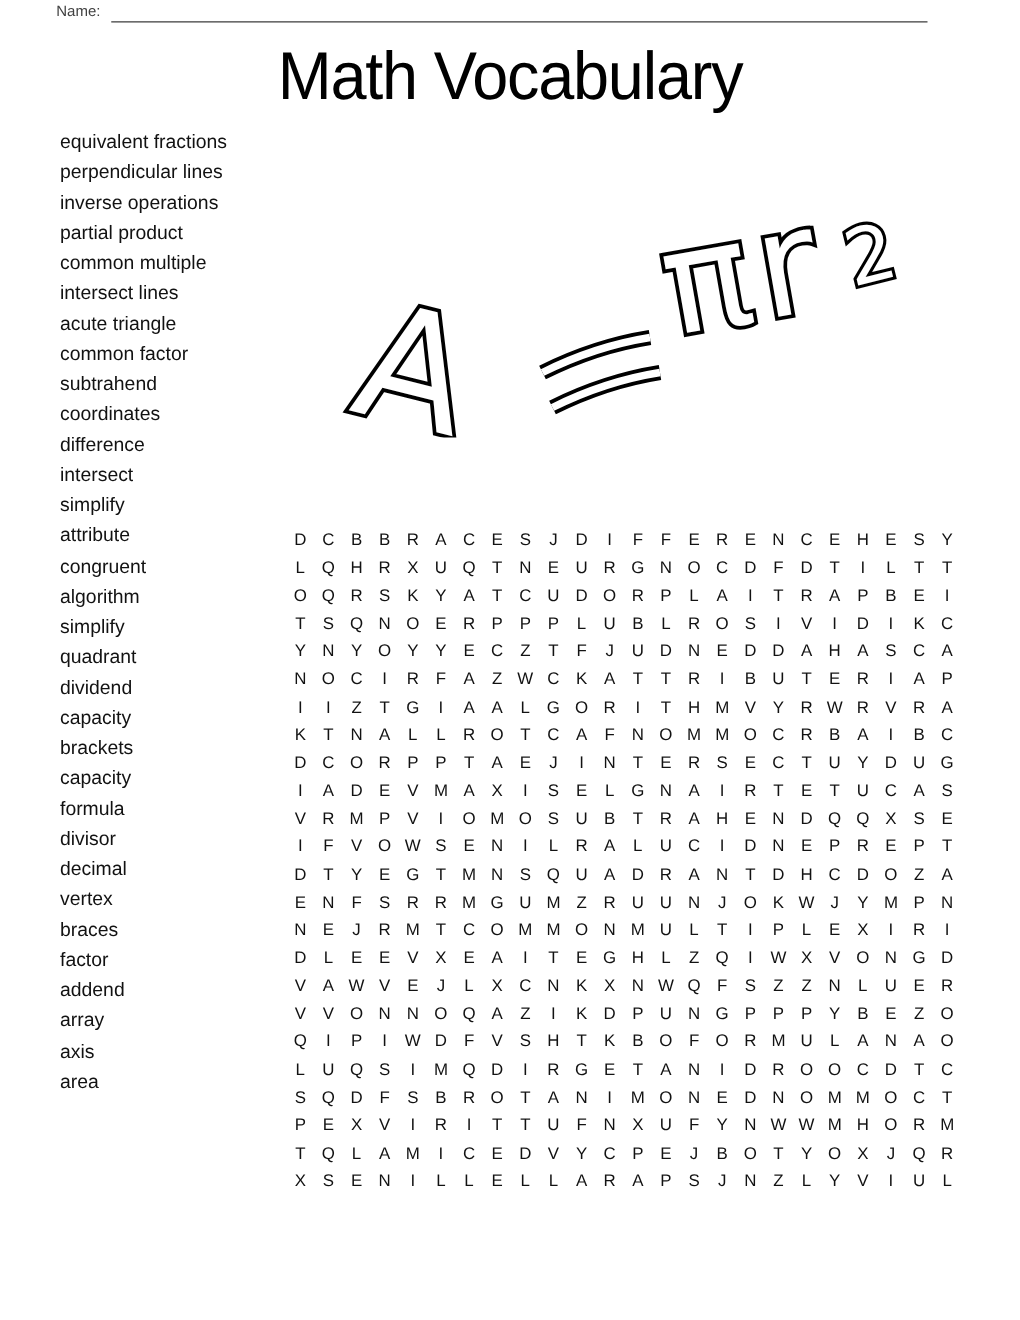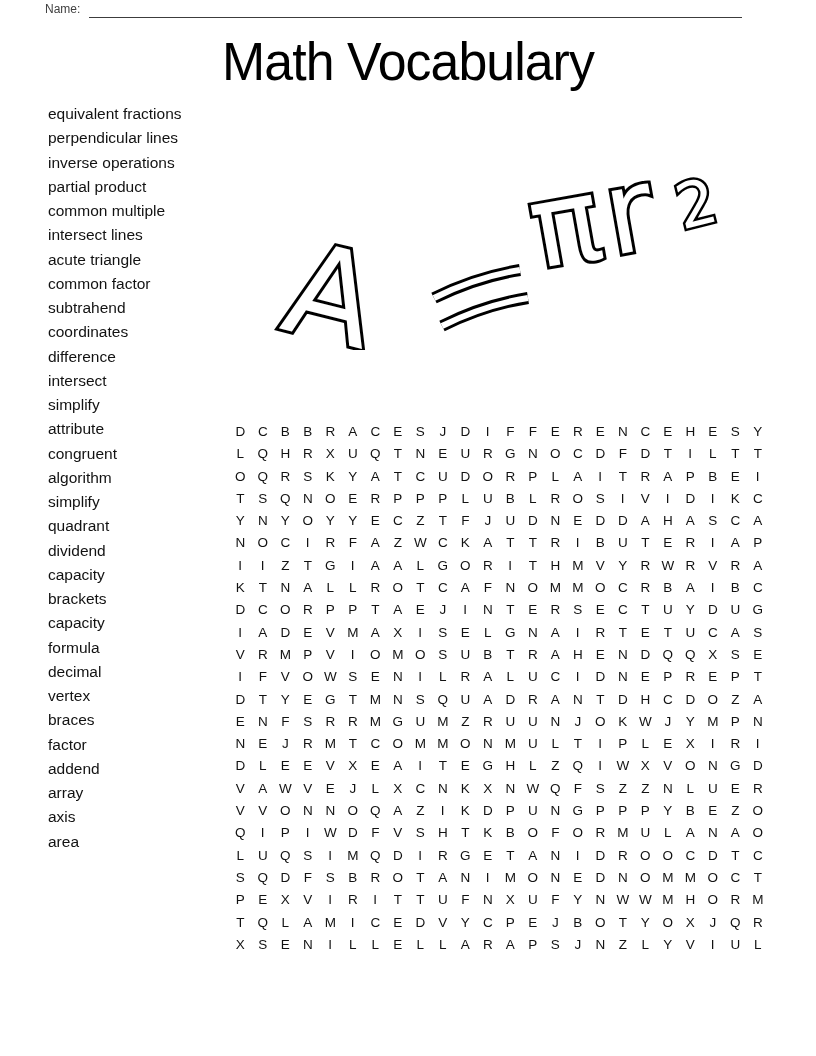--- a/index.html
+++ b/index.html
@@ -114,20 +114,21 @@
       <li>attribute</li>
       <li>congruent</li>
       <li>algorithm</li>
       <li>simplify</li>
       <li>quadrant</li>
       <li>dividend</li>
       <li>capacity</li>
       <li>brackets</li>
       <li>capacity</li>
       <li>formula</li>
+      <li>divisor</li>
       <li>decimal</li>
       <li>vertex</li>
       <li>braces</li>
       <li>factor</li>
       <li>addend</li>
       <li>array</li>
       <li>axis</li>
       <li>area</li>
     </ul>
 

